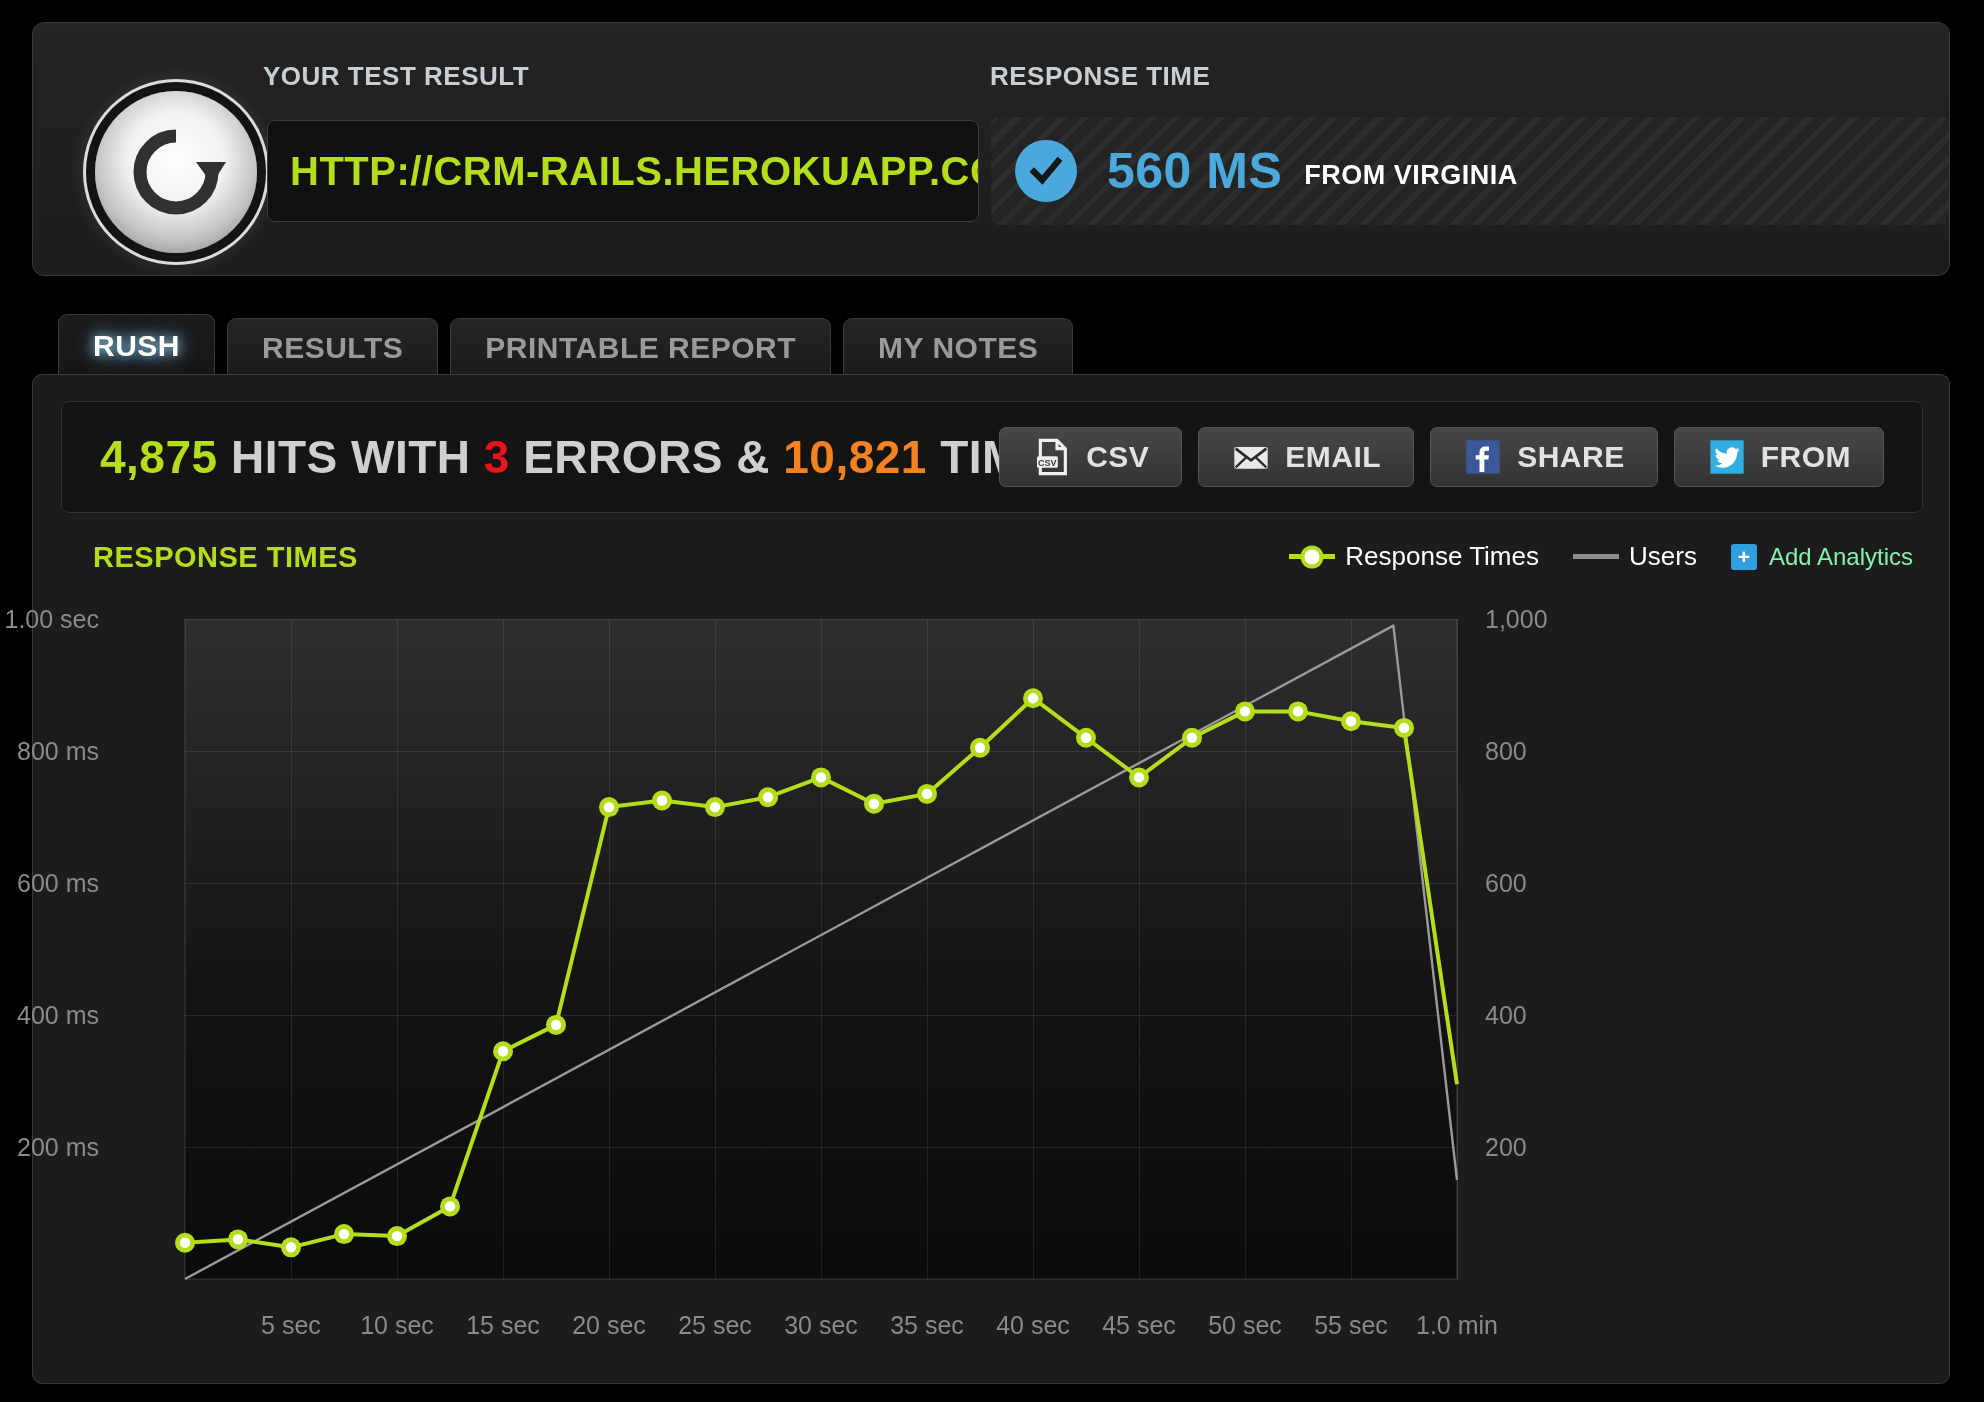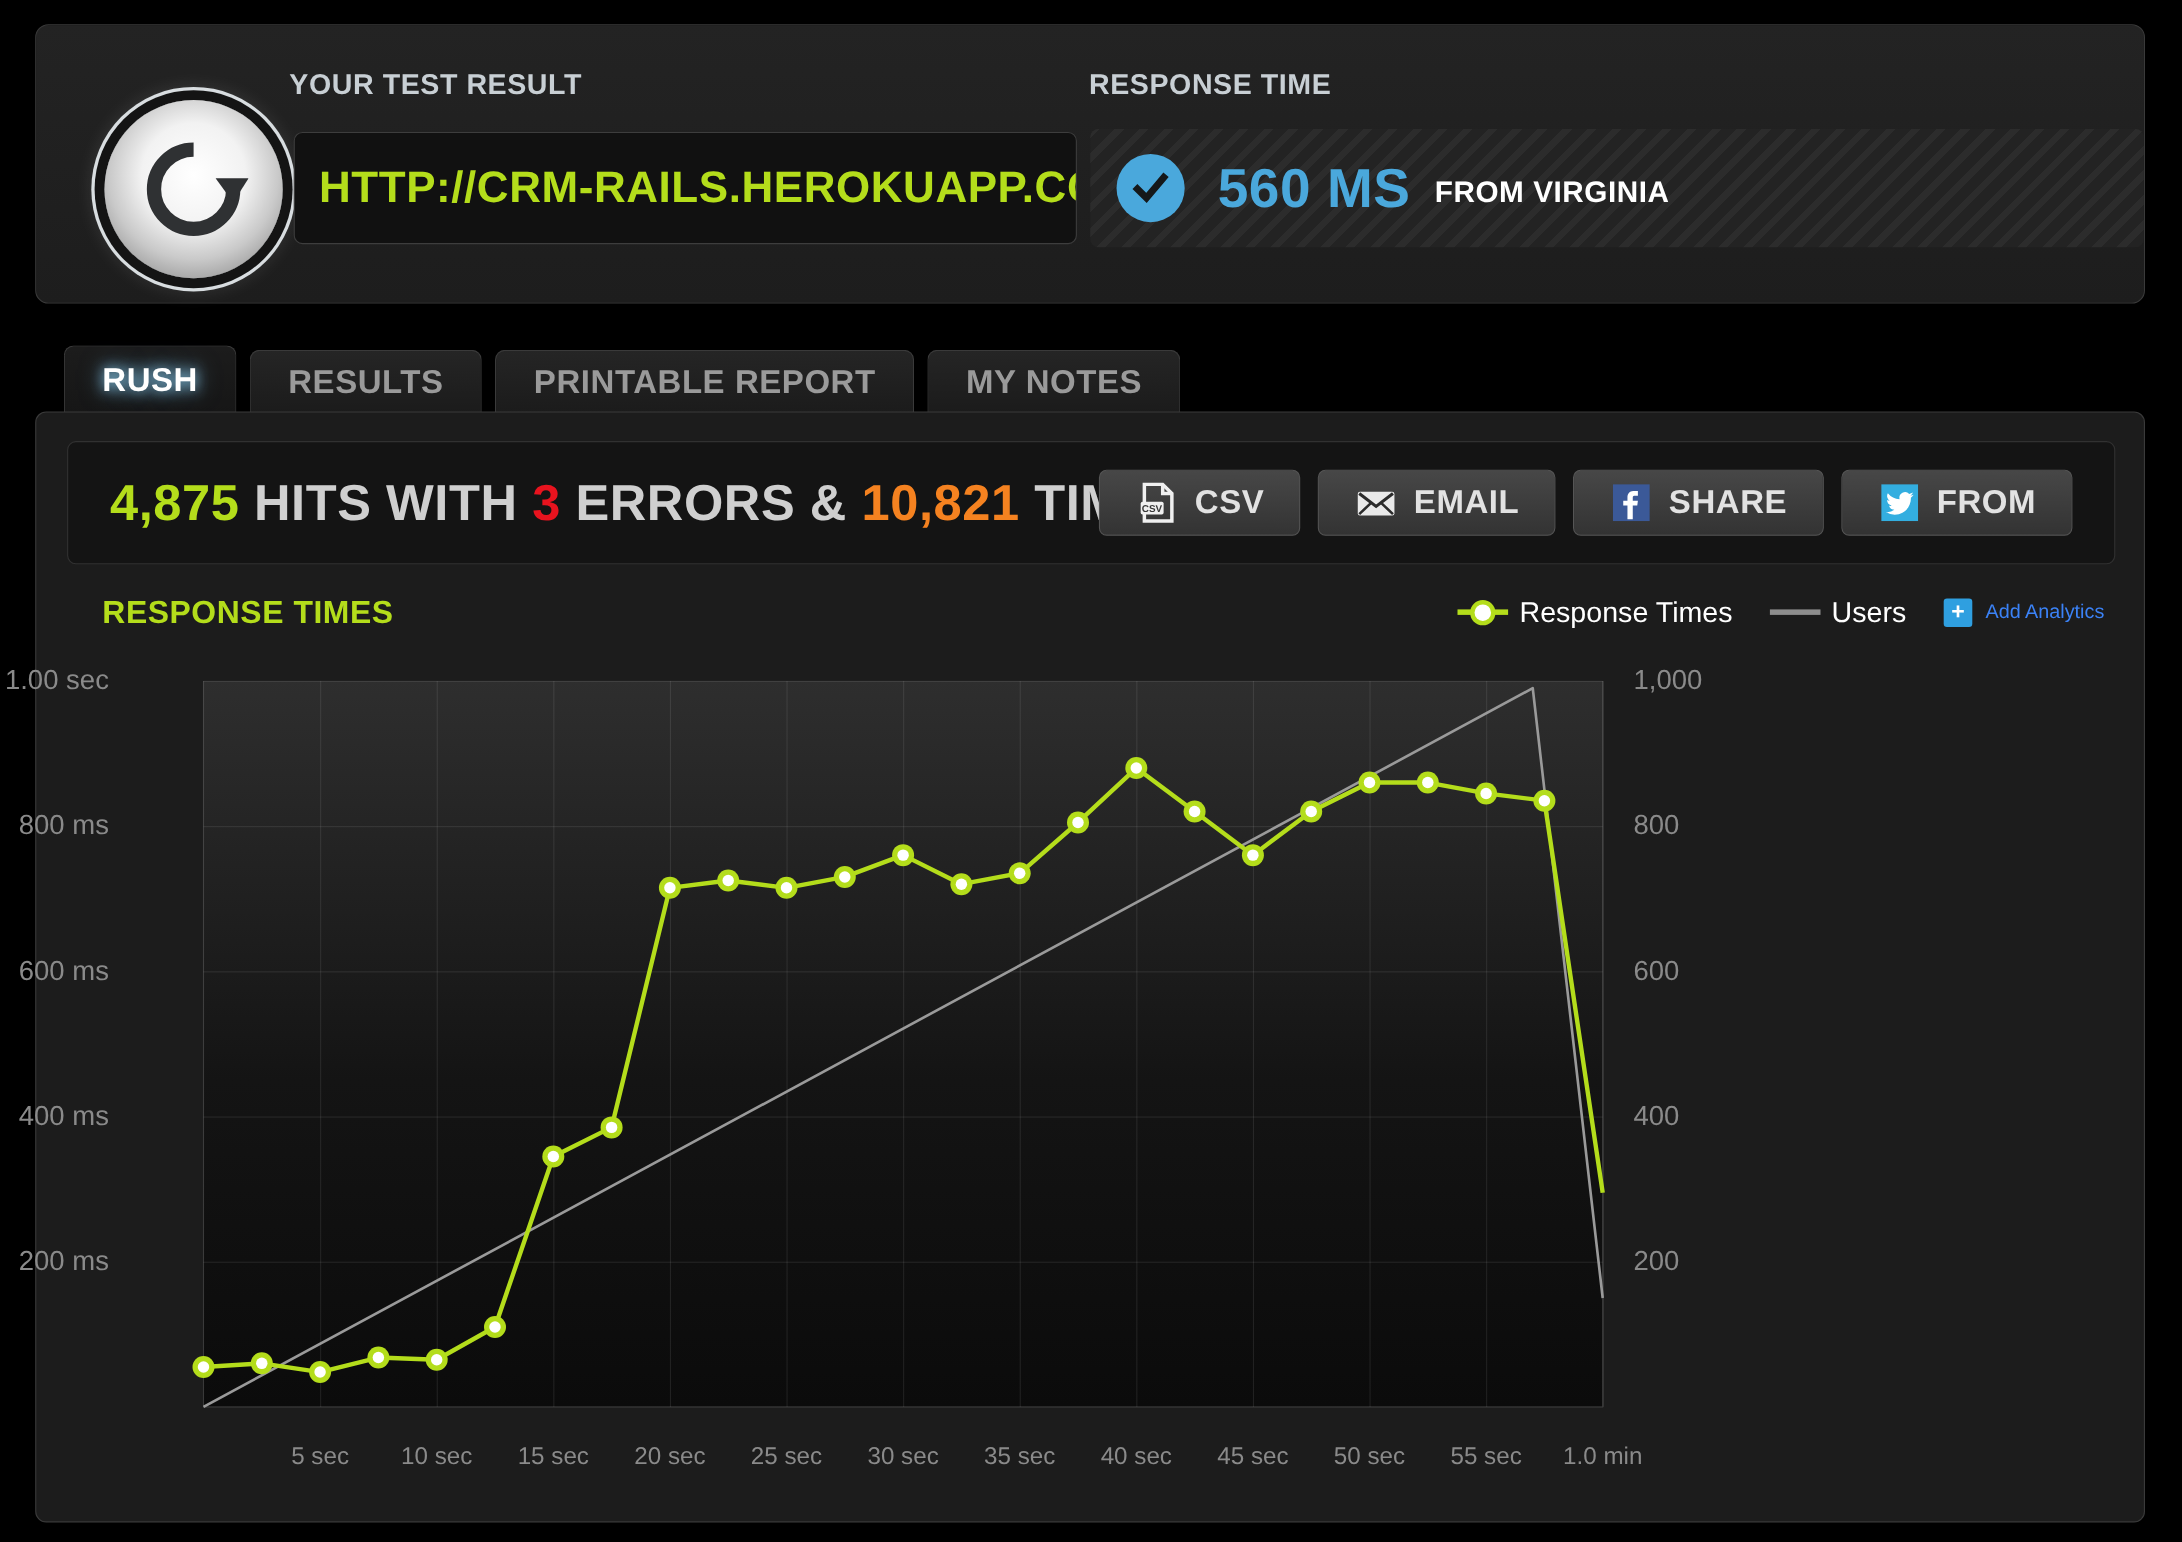--- a/index.html
+++ b/index.html
@@ -119,37 +119,37 @@
   }
   .leg-item { display: flex; align-items: center; gap: 10px; font-size: 26px; color: #ffffff; }
   .leg-swatch-resp { width: 46px; height: 5px; background: #b4dd1b; position: relative; }
   .leg-swatch-resp::after {
     content: ''; position: absolute; left: 50%; top: 50%; transform: translate(-50%,-50%);
     width: 15px; height: 15px; border-radius: 50%; background: #fff;
     box-shadow: 0 0 0 4px #b4dd1b;
   }
   .leg-swatch-users { width: 46px; height: 5px; background: #8d8d8d; }
   #add-analytics { display: flex; align-items: center; gap: 12px; cursor: pointer; }
-  #add-analytics .lbl { font-size: 18px; color: #3b82f6; text-align: right; }
+  #add-analytics .lbl { font-size: 24px; color: #86efac; text-align: right; }
   .plus-box {
     width: 26px; height: 26px; background: #2f9fe0; border-radius: 3px;
     color: #fff; font-size: 21px; line-height: 25px; text-align: center; font-weight: bold;
   }
 
   
   #chart-wrap { position: absolute; left: 0; top: 228px; width: 1918px; height: 760px; }
   #plot {
     position: absolute; left: 152px; top: 16px; width: 1272px; height: 660px;
     background: linear-gradient(to bottom, #2e2e2e 0%, #141414 55%, #0b0b0b 100%);
   }
   .gridv { position: absolute; top: 0; bottom: 0; width: 1px; background: rgba(255,255,255,.09); }
   .gridh { position: absolute; left: 0; right: 0; height: 1px; background: rgba(255,255,255,.09); }
   .ylab-left { position: absolute; right: 1852px; font-size: 25px; color: #8a8a8a; transform: translateY(-50%); white-space: nowrap; text-align: right; width: 160px; }
   .ylab-right { position: absolute; font-size: 25px; color: #8a8a8a; transform: translateY(-50%); white-space: nowrap; }
-  .xlab { position: absolute; font-size: 22px; color: #8a8a8a; transform: translateX(-50%); white-space: nowrap; }
+  .xlab { position: absolute; font-size: 25px; color: #8a8a8a; transform: translateX(-50%); white-space: nowrap; }
   #svg-lines { position: absolute; left: 0; top: 0; width: 100%; height: 100%; overflow: visible; }
 </style>
 </head>
 <body>
 
 <div id="top-panel">
 
   <div id="label-test-result" class="cond">YOUR TEST RESULT</div>
   <div id="label-response-time" class="cond">RESPONSE TIME</div>
 

